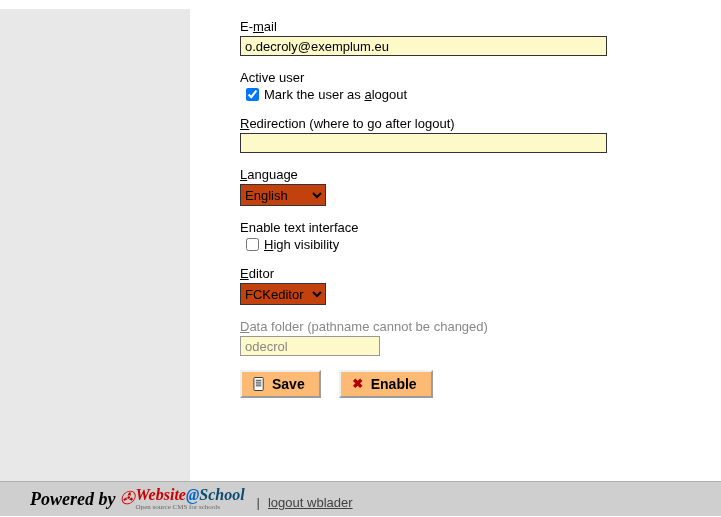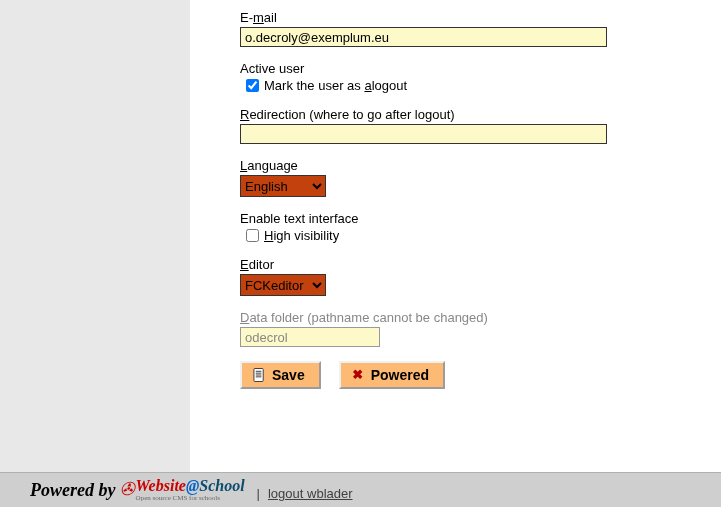--- a/index.html
+++ b/index.html
@@ -9,20 +9,21 @@
     font-family: Arial, Helvetica, sans-serif;
     font-size: 13px;
     background: #fff;
     color: #000;
   }
   .page {
     width: 721px;
   }
   .main {
     display: flex;
+    margin-top: 9px;
   }
   .sidebar {
     width: 190px;
     background: #e8e8e8;
     min-height: 472px;
   }
   .content {
     flex: 1;
     background: #fff;
     padding: 10px 12px 10px 50px;
@@ -203,21 +204,21 @@
                 <line x1="3" y1="3" x2="9" y2="3" stroke="#333"></line>
                 <line x1="3" y1="5" x2="9" y2="5" stroke="#333"></line>
                 <line x1="3" y1="7" x2="9" y2="7" stroke="#333"></line>
                 <line x1="3" y1="9" x2="9" y2="9" stroke="#333"></line>
               </svg>
           </span>
           <span>Save</span>
         </button>
         <button class="btn" type="button">
           <span class="icon cancel-icon">✖</span>
-          <span>Powered</span>
+          <span>Enable</span>
         </button>
       </div>
 
     </div>
   </div>
 
   <div class="footer">
     <span class="powered">Powered by</span>
     <span class="logo">
       <span class="puzzle">✇</span>

